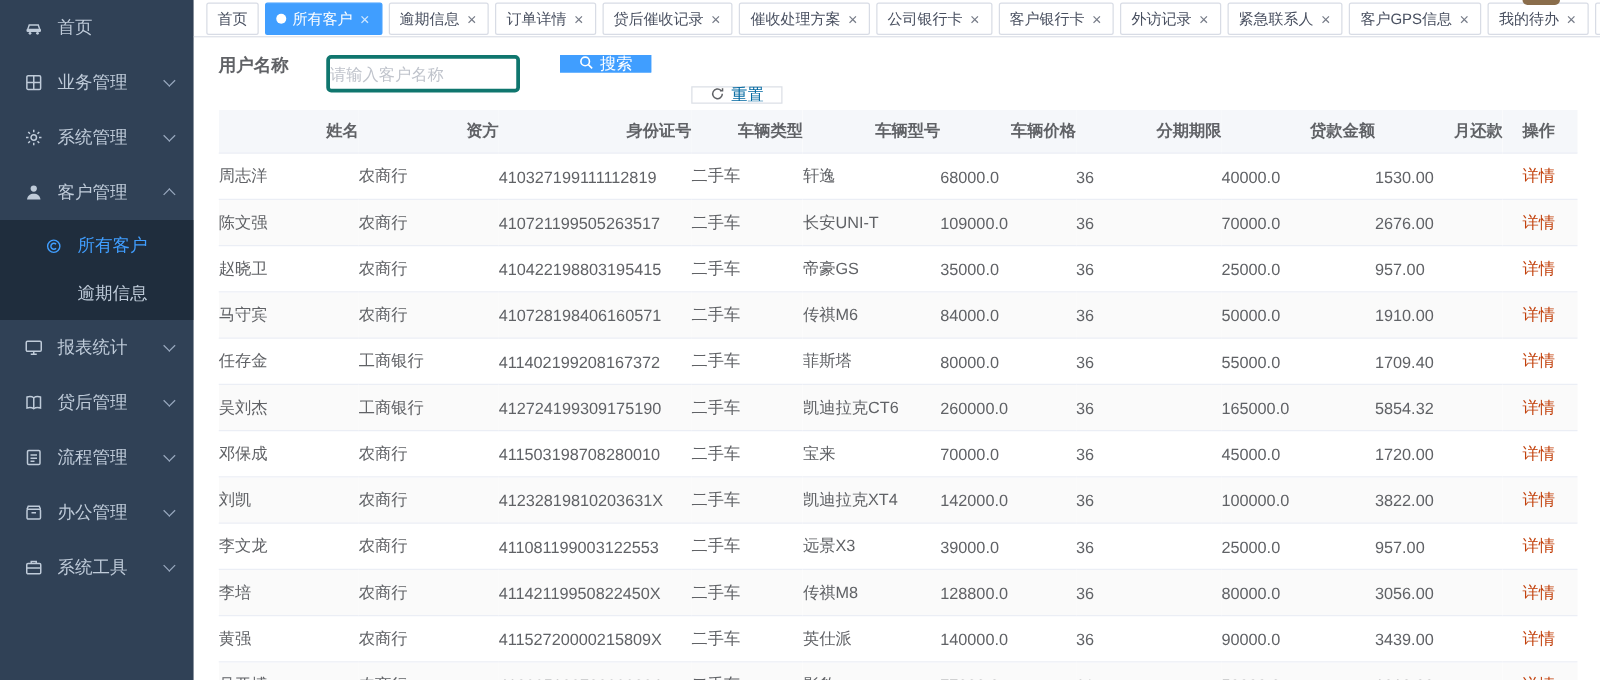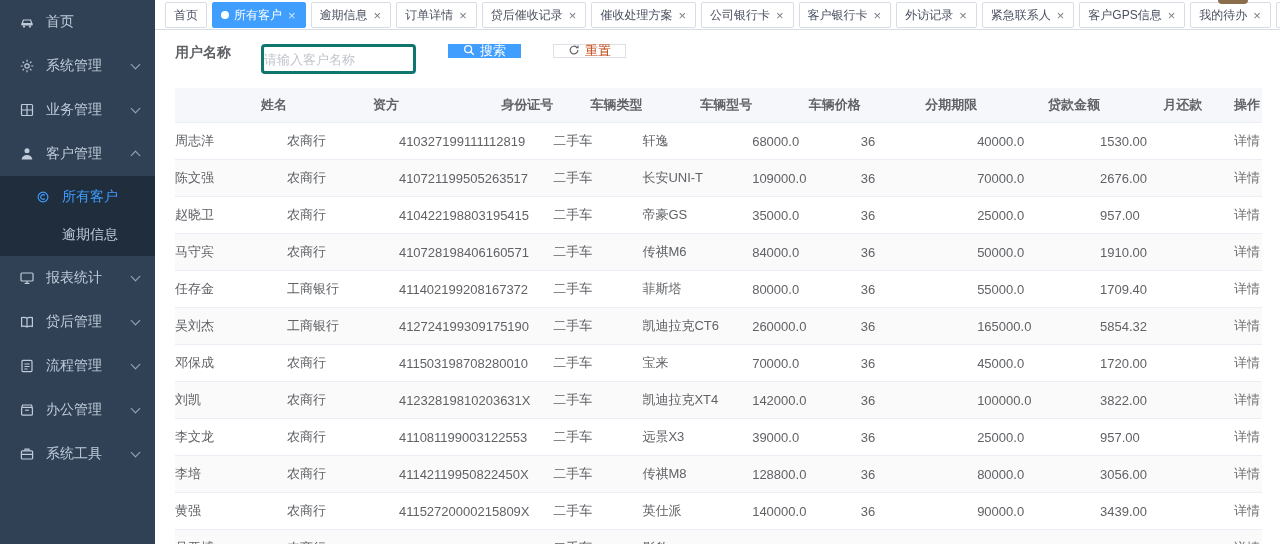--- a/index.html
+++ b/index.html
@@ -42,66 +42,66 @@
   .search-row { display:flex; height:30px; margin-bottom:14px;gap:22px; }
   .search-label { font-size:14px; font-weight:700; color:#606266; margin-right:8px; }
   .search-input { width:155px; height:30px; border:3px solid #0f766e; border-radius:4px;
     padding:0 0; font-size:13px; color:#606266; outline:none; margin-right:10px;
     font-family:"Liberation Sans","DejaVu Sans",sans-serif; }
   .search-input::placeholder { color:#c0c4cc; }
   .btn { display:inline-flex; align-items:center; gap:5px; height:14px; padding:0 14px;
     font-size:13px; border-radius:0; cursor:pointer; border:1px solid transparent;
     font-family:"Liberation Sans","DejaVu Sans",sans-serif; }
   .btn-primary { background:#409eff; border-color:#409eff; color:#fff; margin-right:10px; }
-  .btn-plain { background:#fff; border-color:#dcdfe6; color:#c2410c; }
+  .btn-plain { background:#fff; border-color:#dcdfe6; color:#0369a1;margin-top:25px; }
 
   
   table { width:100%; border-collapse:collapse; table-layout:fixed; font-size:13px; }
   th { background:#f5f7fa; color:#606266; font-weight:700; text-align:right;
     padding:8px 0; border-bottom:1px solid #ebeef5; white-space:nowrap; overflow:hidden; }
   td { color:#606266; padding:9px 0; border-bottom:1px solid #ebeef5;
     white-space:nowrap; overflow:hidden; }
   tbody tr:nth-child(even) td { background:#fafafa; }
-  th.col-action, td.col-action { text-align:right; padding-right:2px; }
-  .details-link { color:#737373; cursor:pointer; }
+  th.col-action, td.col-action { text-align:center; padding-right:2px; }
+  .details-link { color:#c2410c; cursor:pointer; }
 </style>
 </head>
 <body>
 
 <div class="app">
   <aside class="sidebar" id="sidebar">
       <div class="side-item">
         <span class="mi">
           <svg viewBox="0 0 16 16" width="16" height="16">
             <path d="M3.2 9.5 4.4 6h7.2l1.2 3.5" fill="none" stroke="currentColor" stroke-width="1.2"></path>
             <rect x="2.2" y="9" width="11.6" height="2.6" rx="1" fill="currentColor"></rect>
             <circle cx="5" cy="12.6" r="1.1" fill="currentColor"></circle>
             <circle cx="11" cy="12.6" r="1.1" fill="currentColor"></circle>
           </svg>
         </span>
         <span class="milabel">首页</span>
       </div>
       <div class="side-item">
         <span class="mi">
           <svg viewBox="0 0 16 16" width="16" height="16" fill="none" stroke="currentColor" stroke-width="1.2">
+            <rect x="2.5" y="2.5" width="11" height="11" rx="1"></rect>
+            <path d="M8 2.5v11M2.5 8h11"></path>
+          </svg>
+        </span>
+        <span class="milabel">业务管理</span>
+        <span class="chev down"></span>
+      </div>
+      <div class="side-item">
+        <span class="mi">
+          <svg viewBox="0 0 16 16" width="16" height="16" fill="none" stroke="currentColor" stroke-width="1.2">
             <circle cx="8" cy="8" r="2.2"></circle>
             <path d="M8 1.8v2M8 12.2v2M1.8 8h2M12.2 8h2M3.6 3.6l1.4 1.4M11 11l1.4 1.4M12.4 3.6 11 5M5 11l-1.4 1.4"></path>
           </svg>
         </span>
         <span class="milabel">系统管理</span>
-        <span class="chev down"></span>
-      </div>
-      <div class="side-item">
-        <span class="mi">
-          <svg viewBox="0 0 16 16" width="16" height="16" fill="none" stroke="currentColor" stroke-width="1.2">
-            <rect x="2.5" y="2.5" width="11" height="11" rx="1"></rect>
-            <path d="M8 2.5v11M2.5 8h11"></path>
-          </svg>
-        </span>
-        <span class="milabel">业务管理</span>
         <span class="chev down"></span>
       </div>
       <div class="side-item">
         <span class="mi">
           <svg viewBox="0 0 16 16" width="16" height="16" fill="currentColor">
             <circle cx="8" cy="4.8" r="2.5"></circle>
             <path d="M2.6 13.6c.3-3 2.6-4.6 5.4-4.6s5.1 1.6 5.4 4.6z"></path>
           </svg>
         </span>
         <span class="milabel">客户管理</span>

